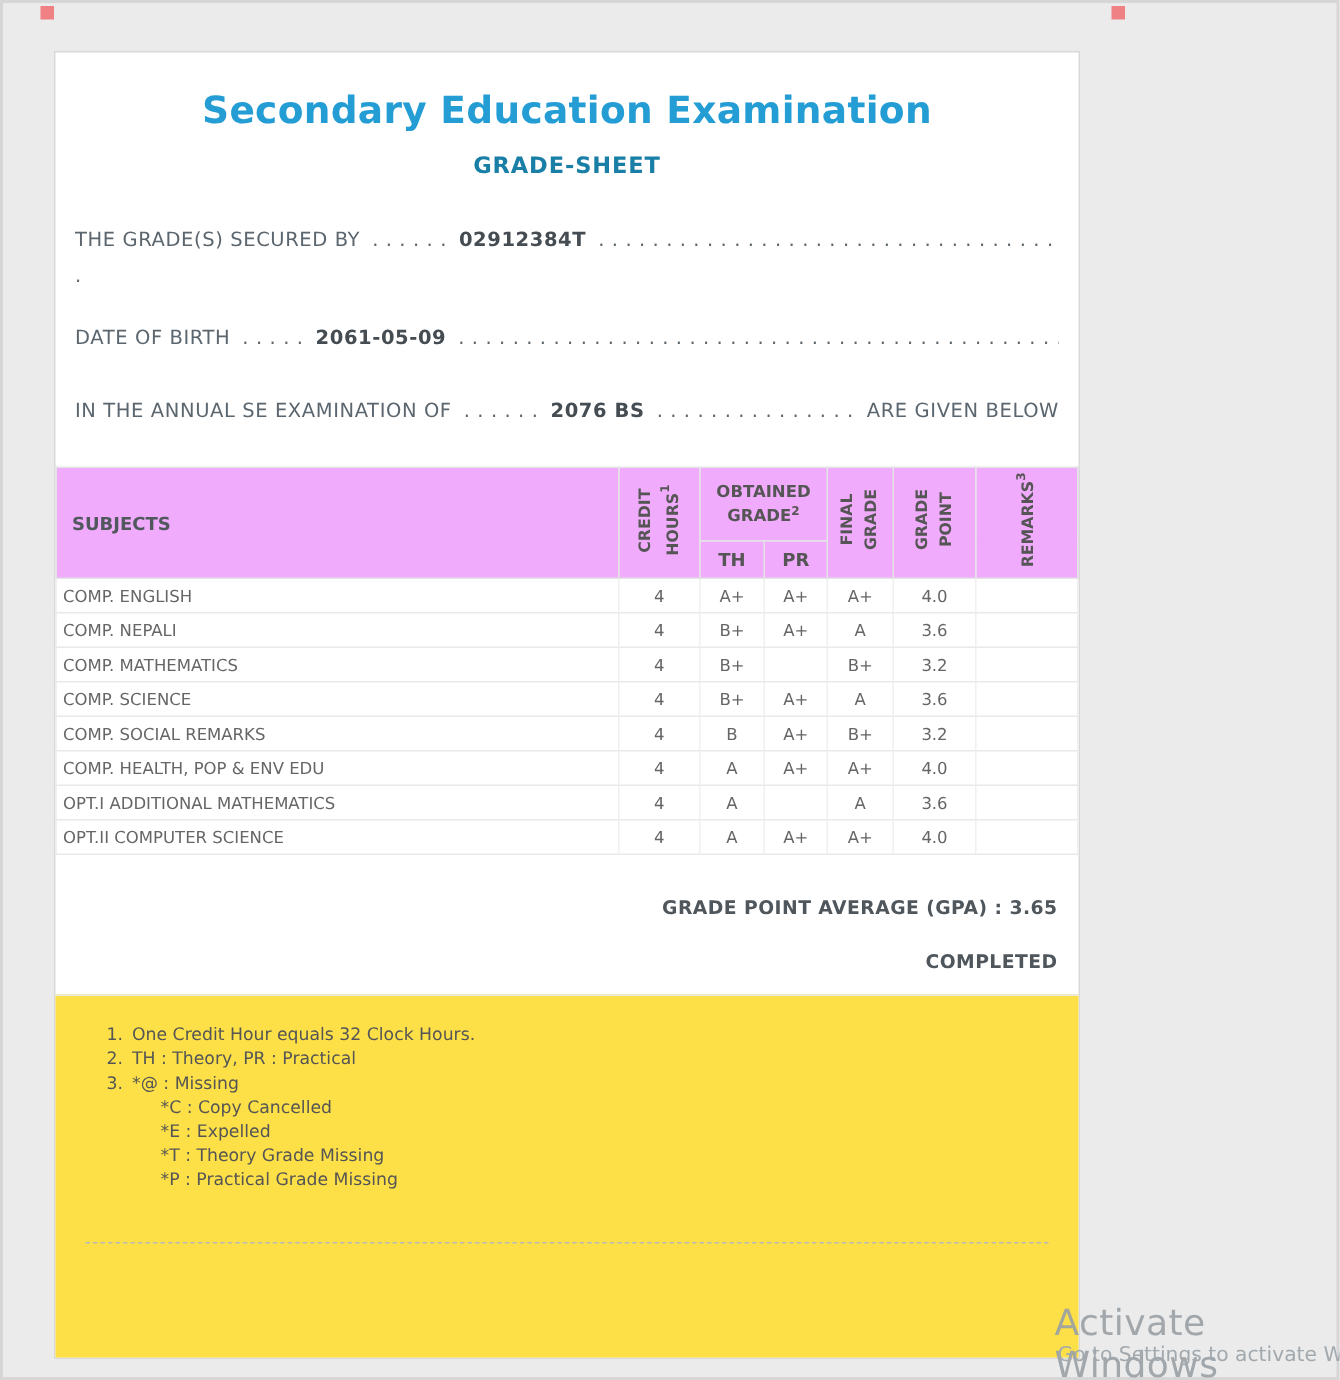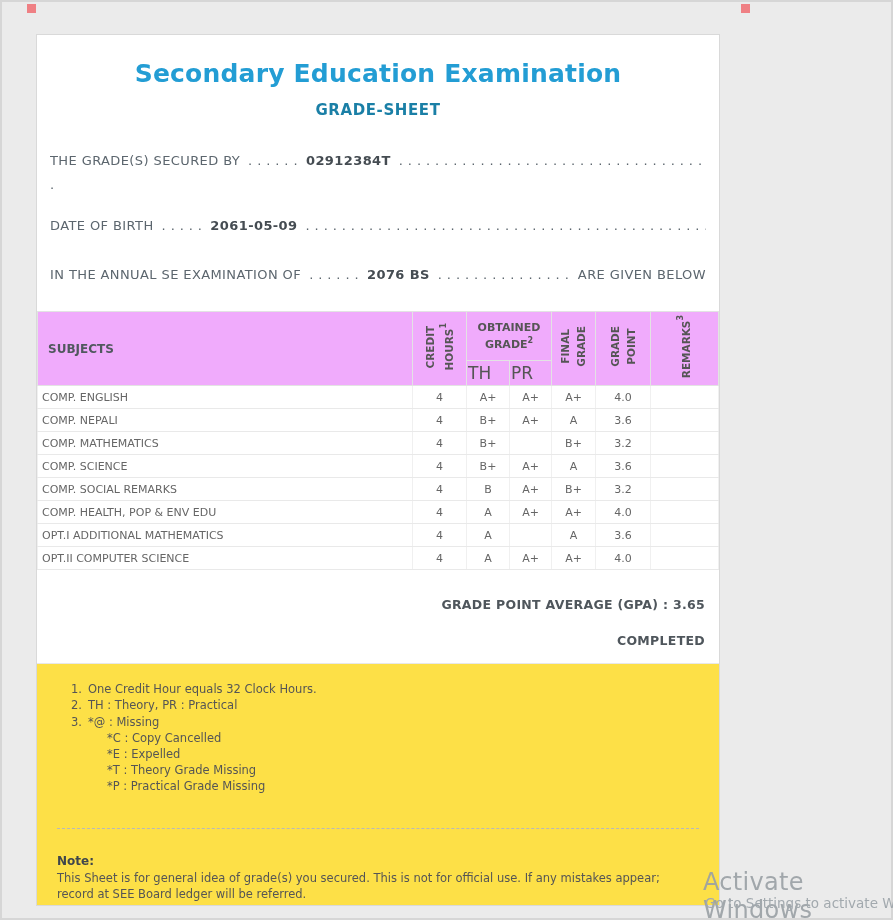--- a/index.html
+++ b/index.html
@@ -28,21 +28,21 @@
   .dotline .val{flex:none;font-weight:bold;color:#454c52;}
   .dotline .leader{flex:1 1 0;overflow:hidden;white-space:nowrap;margin-left:8px;color:#5c666e;}
   .dotline .suffix{flex:none;margin-left:8px;}
   .stray{margin-top:9px;font-size:13px;color:#5c666e;}
   .l2{margin-top:26px;} .l3{margin-top:34px;}
 
   table.grades{width:100%;border-collapse:collapse;margin-top:29px;table-layout:fixed;}
   table.grades th{border:1px solid #e3e3e3;background:#f0abfc;}
   table.grades td{border:1px solid #f0f0f0;border-bottom:1px solid #e9e9e9;height:22px;padding:0 4px;font-size:11px;color:#666;}
   .h1 th{height:44px;}
-  .h2 th{height:21px;font-size:17px;font-weight:normal;color:#555;text-align:left;}
+  .h2 th{height:21px;font-size:12px;font-weight:bold;color:#555;text-align:center;}
   .th-subjects{text-align:left;padding-left:10px;font-size:12px;font-weight:bold;color:#50585e;vertical-align:middle;}
   .th-vert{vertical-align:middle;text-align:center;padding:3px 0;}
   .th-vert .v{
     display:inline-block;writing-mode:vertical-rl;transform:rotate(180deg);
     white-space:pre-line;font-weight:bold;color:#555;font-size:10.5px;line-height:1.55;
   }
   .th-obt{vertical-align:middle;text-align:center;font-size:11px;font-weight:bold;color:#555;white-space:pre-line;line-height:1.4;}
   sup{font-size:8px;}
   .c-sub{text-align:left;padding-left:10px;margin-top:19px;}
   .c-num{text-align:center;}
@@ -216,22 +216,18 @@
     <div class="fn">
       <span class="fn-num">3.</span><span>*@ : Missing</span>
     </div>
     <div class="fn-sub">*C : Copy Cancelled</div>
     <div class="fn-sub">*E : Expelled</div>
     <div class="fn-sub">*T : Theory Grade Missing</div>
     <div class="fn-sub">*P : Practical Grade Missing</div>
 
     <hr class="dashes">
 
-    <div class="note">
-      <div class="note-label">Note:</div>
-      <div class="note-text">This Sheet is for general idea of grade(s) you secured. This is not for official use. If any mistakes appear; record at SEE Board ledger will be referred.</div>
-    </div>
   </div>
 
 </div>
 
 <div class="wm1">Activate Windows</div>
 <div class="wm2">Go to Settings to activate W</div>
 
 </body></html>

